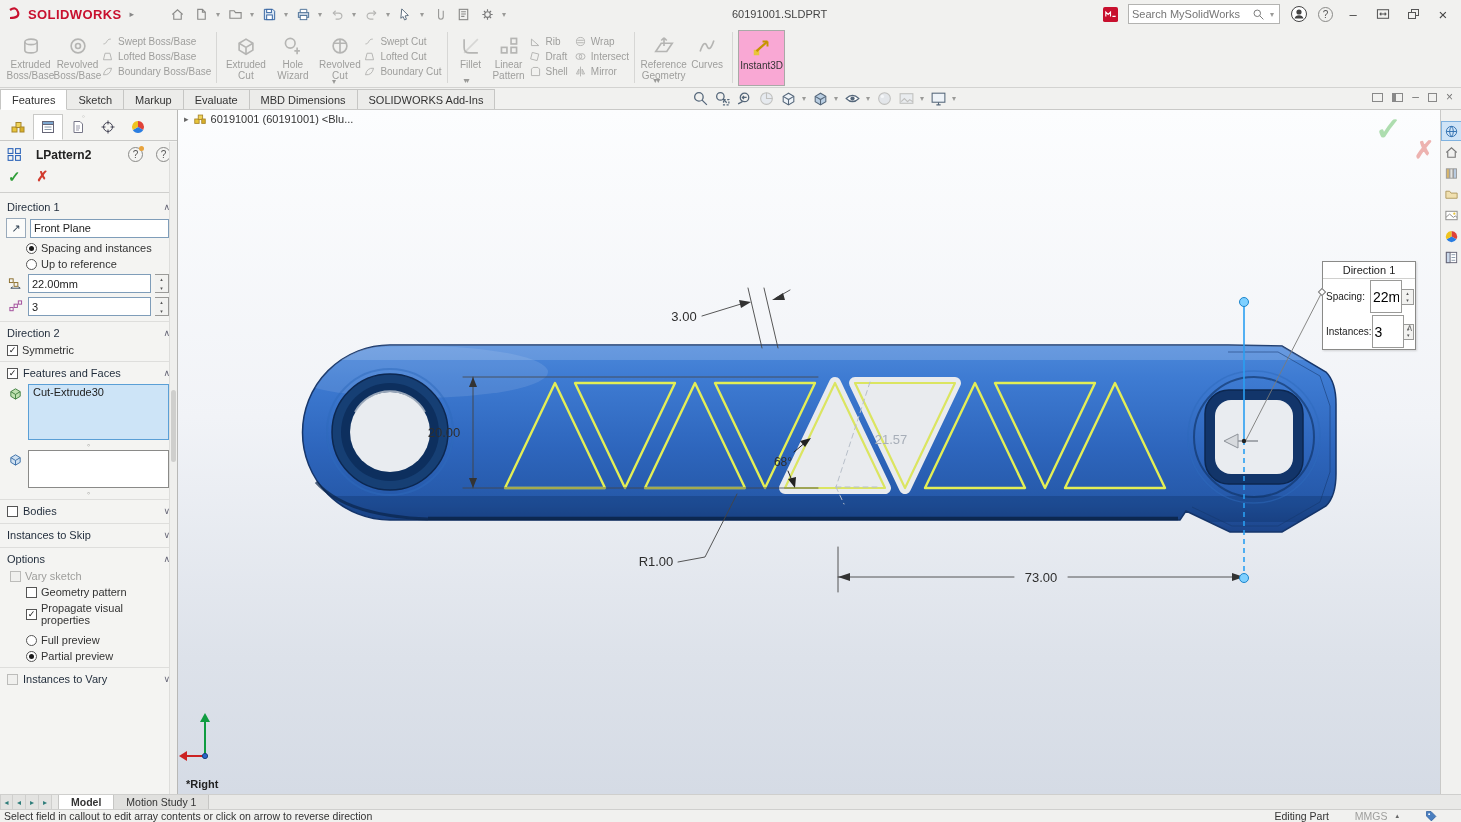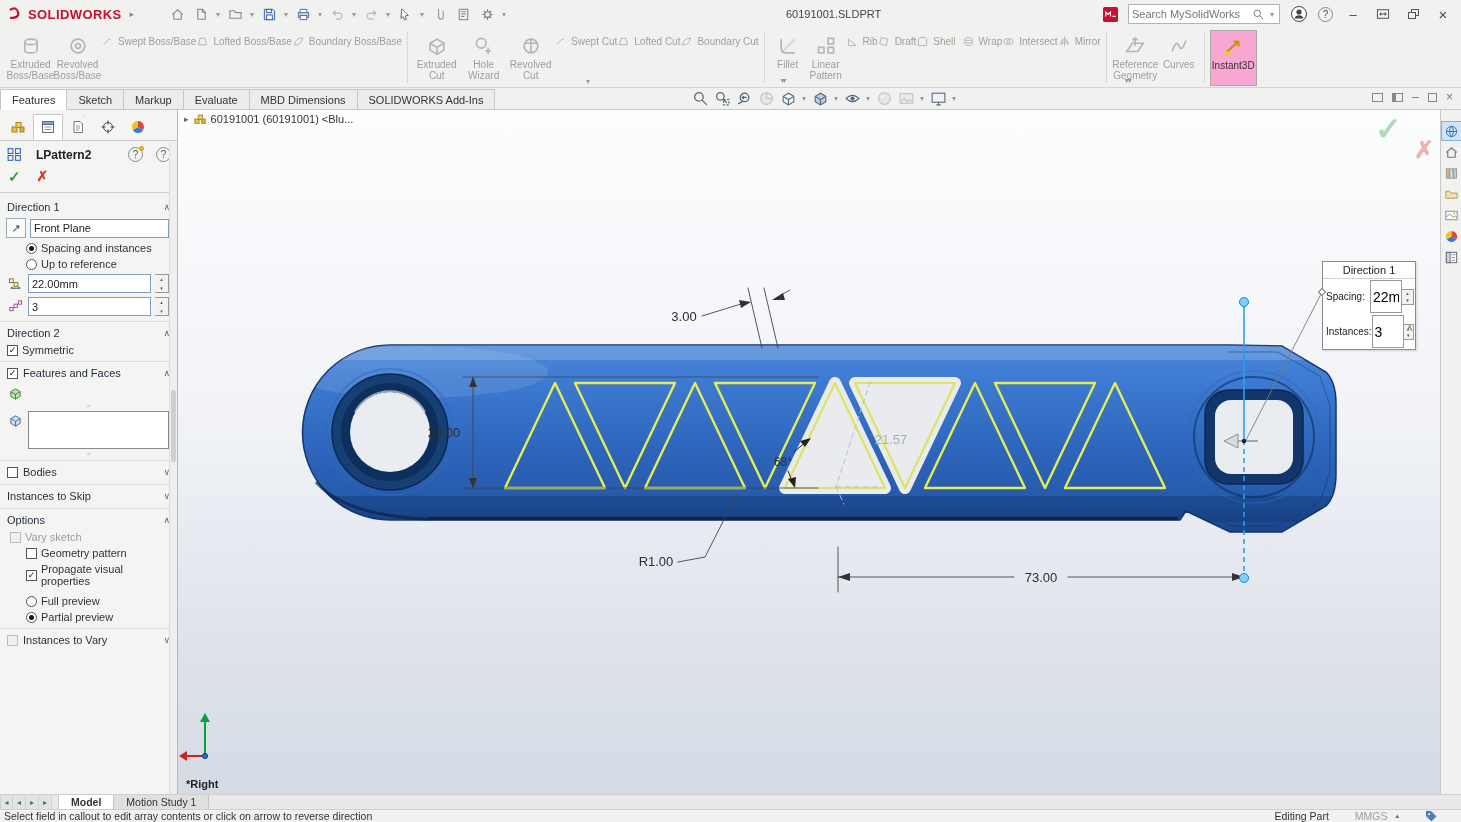--- a/index.html
+++ b/index.html
@@ -9,35 +9,35 @@
   svg{display:block}
   .ic{display:inline-flex;align-items:center;justify-content:center}
   
   .titlebar{position:absolute;left:0;top:0;width:1461px;height:28px;display:flex;align-items:center;padding:0 8px;gap:4px}
   .brand{display:flex;align-items:center;gap:4px;margin-right:10px}
   .brand-name{color:#c8102e;font-weight:bold;font-size:13px;letter-spacing:.4px}
   .brand-arrow{color:#888;font-size:9px;margin-left:4px}
   .qat{display:flex;align-items:center;gap:2px;margin-left:18px}
   .qbtn{width:22px;height:22px;display:inline-flex;align-items:center;justify-content:center;border-radius:2px}
   .car{font-size:8px;color:#9a9a98;width:8px;display:inline-block;text-align:center}
-  .title-center{position:absolute;left:786px;top:0;height:28px;display:flex;align-items:center;font-size:11px;color:#444}
+  .title-center{position:absolute;left:732px;top:0;height:28px;display:flex;align-items:center;font-size:11px;color:#444}
   .tb-right{position:absolute;right:8px;top:0;height:28px;display:flex;align-items:center;gap:10px}
   .searchbox{display:flex;align-items:center;width:152px;height:20px;border:1px solid #b3b3b1;background:#fff;padding:0 3px;gap:3px}
   .searchbox input{flex:1;border:0;outline:0;font-size:11px;color:#555;font-family:inherit;min-width:0}
   .winbtn{width:20px;height:20px;display:inline-flex;align-items:center;justify-content:center;color:#444;font-size:13px}
   .restore-gl{position:relative;width:11px;height:10px}
   .restore-gl i{position:absolute;border:1px solid #555;width:8px;height:7px;background:#f1f1ef}
   .restore-gl i:first-child{right:0;top:0}.restore-gl i:last-child{left:0;bottom:0}
   
   .ribbon{position:absolute;left:0;top:28px;width:1461px;height:60px;background:#f1f1ef;border-bottom:1px solid #d3d3d1;display:flex;align-items:stretch;padding:1px 4px}
   .rgrp{display:flex;align-items:flex-start;padding:1px 3px;position:relative}
   .rsep{width:1px;background:#d7d7d5;margin:3px 2px}
   .rbL{width:47px;display:flex;flex-direction:column;align-items:center;text-align:center;font-size:10px;line-height:11px;color:#9e9e9c;padding-top:3px}
   .rbL .ric{height:26px;display:flex;align-items:center}
-  .rcol{display:flex;flex-direction:row;justify-content:flex-start;padding-top:4px}
+  .rcol{display:flex;flex-direction:column;justify-content:flex-start;padding-top:4px}
   .rbS{display:flex;align-items:center;gap:4px;height:15px;font-size:10px;color:#9e9e9c;white-space:nowrap}
   .ri{stroke:#b5b5b3;fill:none;stroke-width:1.2}
   .rcaret{position:absolute;bottom:0;font-size:8px;color:#9a9a98}
   .i3d{background:#f9a8d4;border:1px solid #a9a9a7;height:56px;color:#333;margin-top:0}
   
   .tabrow{position:absolute;left:0;top:88px;width:1461px;height:22px;background:#f1f1ef;border-bottom:1px solid #c9c9c7;display:flex;align-items:flex-end}
   .dtab{height:20px;display:inline-flex;align-items:center;padding:0 11px;border:1px solid #c6c6c4;border-bottom:none;background:#ececea;font-size:11px;color:#333;margin-right:-1px}
   .dtab.active{background:#fff;position:relative;z-index:2;height:21px;margin-bottom:-1px;border-bottom:1px solid #fff}
   .headsup{position:absolute;left:690px;top:1px;display:flex;align-items:center;gap:2px}
   .hub{width:20px;height:19px;display:inline-flex;align-items:center;justify-content:center}
@@ -661,20 +661,23 @@
         <span class="lbl">Features and Faces</span>
         <span class="chev">∧</span>
       </div>
       <div class="pm-row" style="align-items:flex-start">
         <span class="iconbox" style="padding-top:2px">
             <svg width="15" height="15" viewBox="0 0 16 16">
               <path d="M3 6l5-3 5 3v5l-5 3-5-3z" fill="#bfe0b0" stroke="#3f7f3f"></path>
               <path d="M3 6l5 3 5-3M8 9v5" fill="none" stroke="#3f7f3f"></path>
             </svg>
           </span>
+        <div class="listbox">
+          <span>Cut-Extrude30</span>
+        </div>
       </div>
       <div class="dotrow">
           <span>◦</span>
         </div>
       <div class="pm-row" style="align-items:flex-start">
         <span class="iconbox" style="padding-top:2px">
             <svg width="15" height="15" viewBox="0 0 16 16">
               <path d="M3 6l5-3 5 3v5l-5 3-5-3z" fill="#cfe0f0" stroke="#3a6ea8"></path>
               <path d="M3 6l5 3 5-3M8 9v5" fill="none" stroke="#3a6ea8"></path>
             </svg>

